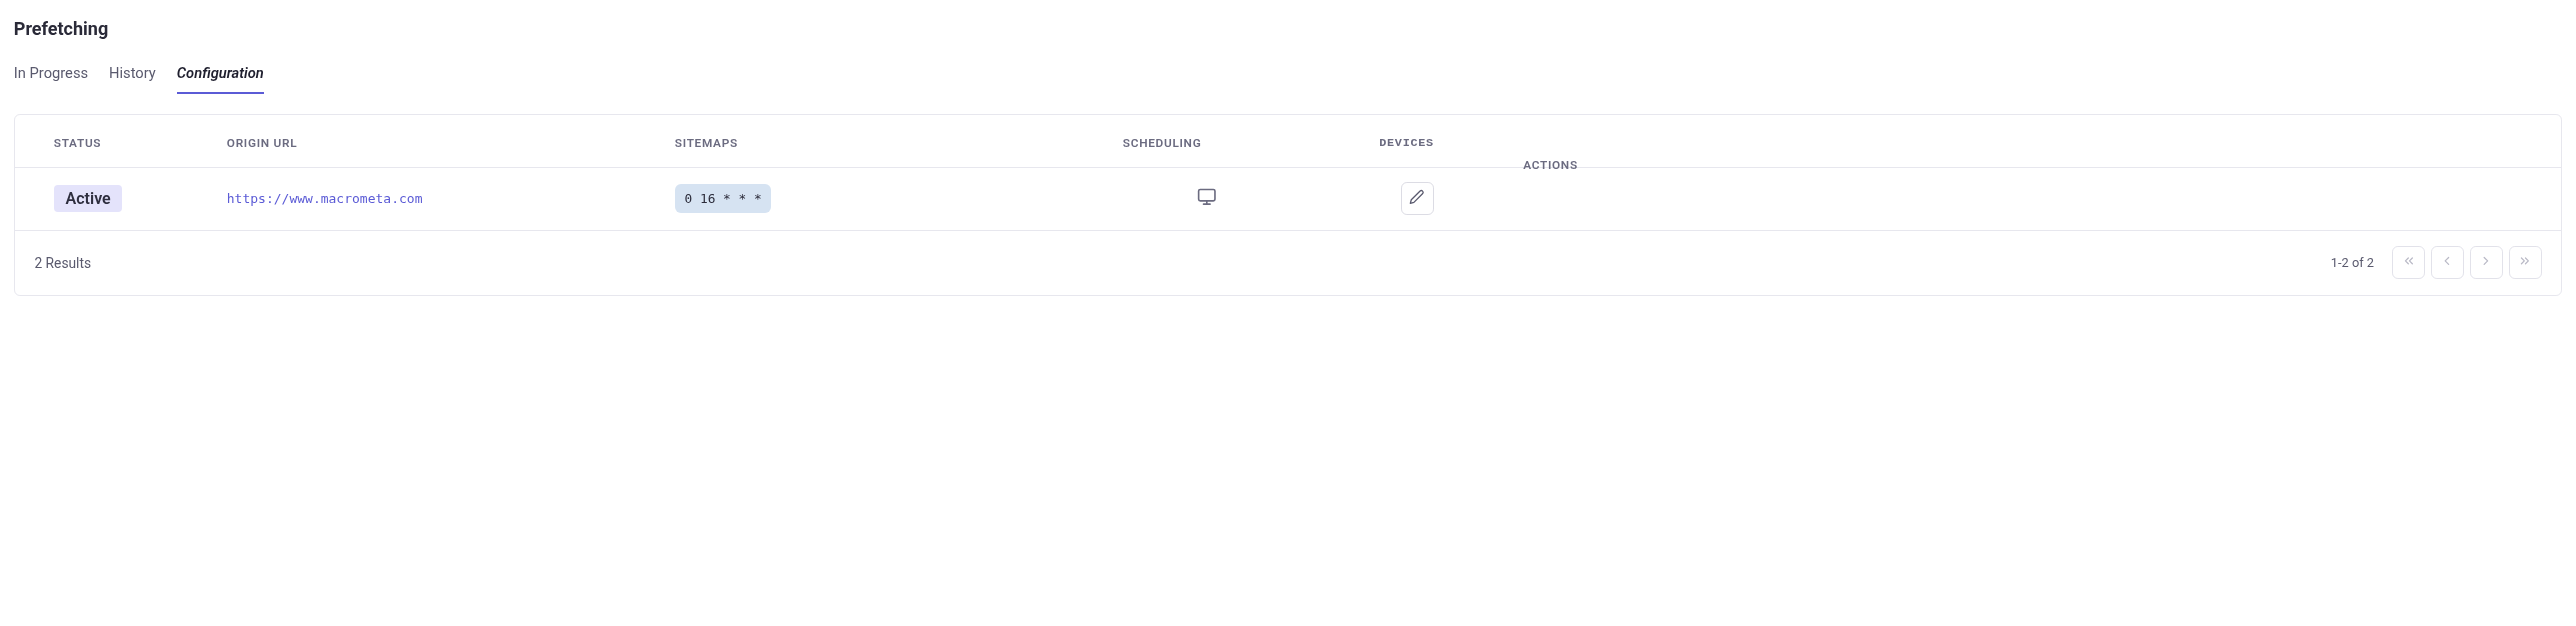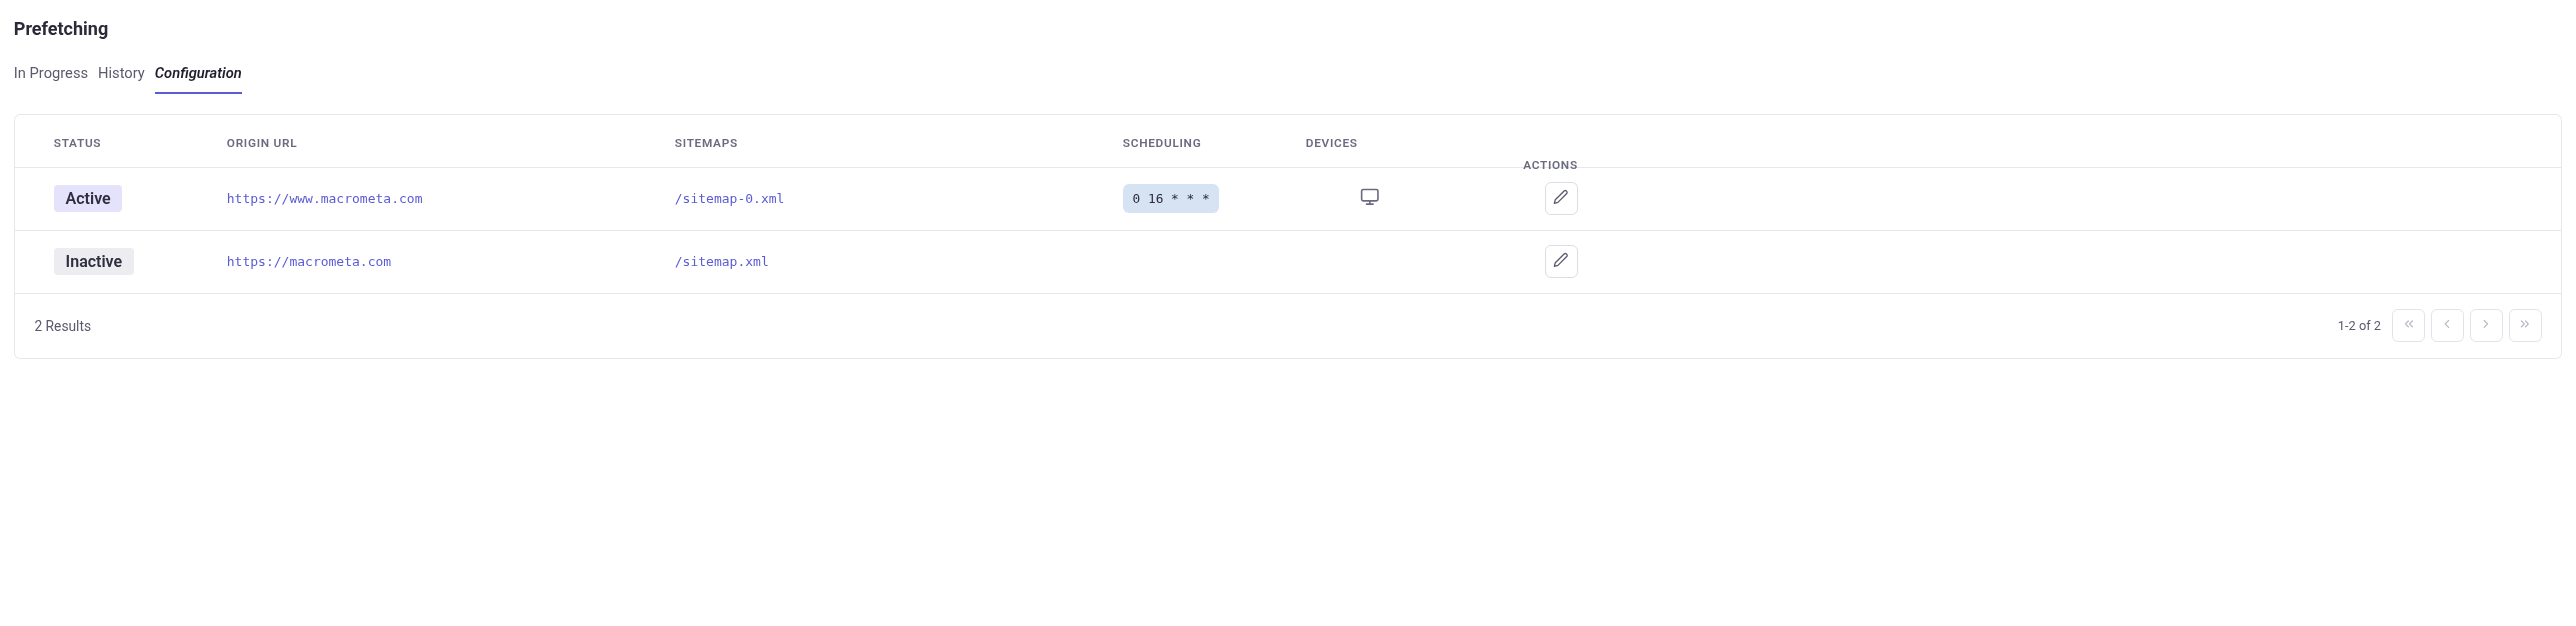--- a/index.html
+++ b/index.html
@@ -1,39 +1,39 @@
 <!DOCTYPE html>
 <html><head>
   <meta charset="utf-8">
   <style>
     * { box-sizing: border-box; margin: 0; padding: 0; }
     body { font-family: -apple-system, BlinkMacSystemFont, "Segoe UI", Roboto, sans-serif; background: #fff; color: #2d2d3a; padding: 17.7px 13.8px; }
     .page-title { font-size: 18px; font-weight: 700; color: #2a2a38; margin-bottom: 21.6px; }
-    .tabs { display: flex; gap: 10px; margin-bottom: 19.6px; }
+    .tabs { display: flex; gap: 21px; margin-bottom: 19.6px; }
     .tab { font-size: 14.7px; color: #5a5a6e; padding: 3.9px 0 9.8px 0; cursor: pointer; border-bottom: 2px solid transparent; }
     .tab.active { color: #1f1f2e; font-weight: 600; border-bottom: 2px solid #5b5bd6; font-style: italic; }
     .panel { border: 1px solid #e7e7ee; border-radius: 5.9px; overflow: hidden; }
     .thead, .trow { display: grid; grid-template-columns: 157px 432px 432px 167px 128px 128px; align-items: center; gap: 16px; padding: 0 39px; }
     .thead { height: 53px; border-bottom: 1px solid #e7e7ee; }
     .th { font-size: 11.8px; font-weight: 600; letter-spacing: 0.06em; color: #6b6b80; text-transform: uppercase; }
-    .th.center { text-align: left; }
+    .th.center { text-align: right; font-family: Liberation Mono, monospace; }
     .th.right { text-align: right; margin-top: 43px; }
     .trow { height: 63px; border-bottom: 1px solid #e7e7ee; }
     .status-badge { display: inline-block; font-size: 16px; font-weight: 600; padding: 3.9px 11.8px; border-radius: 3.9px; }
     .status-active { background: #e4e3fb; color: #2e2e3f; }
     .status-inactive { background: #ececf1; color: #2e2e3f; }
     .mono { font-family: ui-monospace, SFMono-Regular, Menlo, Consolas, monospace; font-size: 13px; color: #5b5bd6; }
     .sched { font-family: ui-monospace, SFMono-Regular, Menlo, Consolas, monospace; font-size: 12.8px; color: #2b2b3a; background: #d6e3f2; padding: 5.9px 9.8px; border-radius: 5.9px; display: inline-block; max-width: 108px; line-height: 1.4; }
     .dev-cell { text-align: center; color: #6b6b80; }
     .actions-cell { text-align: right; }
     .icon-btn { display: inline-flex; align-items: center; justify-content: center; width: 33px; height: 33px; border: 1px solid #dcdce4; border-radius: 5.9px; background: #fff; cursor: pointer; color: #5a5a6e; }
     .icon-btn svg { width: 15.7px; height: 15.7px; }
     .footer { display: flex; align-items: center; justify-content: space-between; padding: 15.7px 19.6px; }
     .footer-left { font-size: 13.8px; color: #5a5a6e; }
-    .footer-right { display: flex; align-items: center; gap: 5px; }
+    .footer-right { display: flex; align-items: center; gap: 12px; }
     .range { font-size: 12.8px; color: #5a5a6e; margin-right: 5.9px; }
     .pager { display: flex; gap: 5.9px; }
     .pg-btn { display: inline-flex; align-items: center; justify-content: center; width: 33px; height: 33px; border: 1px solid #e2e2ea; border-radius: 5.9px; background: #fff; color: #b9b9c6; cursor: pointer; }
     .pg-btn svg { width: 13.8px; height: 13.8px; }
   </style>
 </head>
 <body>
 
 <h1 class="page-title">Prefetching</h1>
 
@@ -51,21 +51,20 @@
     <div class="th">SCHEDULING</div>
     <div class="th center">DEVICES</div>
     <div class="th right">ACTIONS</div>
   </div>
 
   <div class="trow">
     <div>
       <span class="status-badge status-active">Active</span>
     </div>
     <div class="mono">https://www.macrometa.com</div>
-    <div class="mono">/sitemap-0.xml</div>
     <div>
       <span class="sched">0 16 * * *</span>
     </div>
     <div class="dev-cell">
       <span>
         <svg viewBox="0 0 24 24" width="19.6" height="19.6" fill="none" stroke="currentColor" stroke-width="2" stroke-linecap="round" stroke-linejoin="round">
             <rect x="2" y="3" width="20" height="14" rx="2"></rect>
             <line x1="8" y1="21" x2="16" y2="21"></line>
             <line x1="12" y1="17" x2="12" y2="21"></line>
           </svg>
@@ -75,38 +74,20 @@
       <button class="icon-btn">
         <span>
           <svg viewBox="0 0 24 24" fill="none" stroke="currentColor" stroke-width="2" stroke-linecap="round" stroke-linejoin="round">
               <path d="M17 3a2.85 2.85 0 0 1 4 4L7.5 20.5 2 22l1.5-5.5L17 3z"></path>
             </svg>
         </span>
       </button>
     </div>
   </div>
 
-  <div class="trow">
-    <div>
-      <span class="status-badge status-inactive">Inactive</span>
-    </div>
-    <div class="mono">https://macrometa.com</div>
-    <div class="mono">/sitemap.xml</div>
-    <div></div>
-    <div class="dev-cell"></div>
-    <div class="actions-cell">
-      <button class="icon-btn">
-        <span>
-          <svg viewBox="0 0 24 24" fill="none" stroke="currentColor" stroke-width="2" stroke-linecap="round" stroke-linejoin="round">
-              <path d="M17 3a2.85 2.85 0 0 1 4 4L7.5 20.5 2 22l1.5-5.5L17 3z"></path>
-            </svg>
-        </span>
-      </button>
-    </div>
-  </div>
 
   <div class="footer">
     <div class="footer-left">2 Results</div>
     <div class="footer-right">
       <span class="range">1-2 of 2</span>
       <div class="pager">
         <button class="pg-btn">
           <span>
             <svg viewBox="0 0 24 24" fill="none" stroke="currentColor" stroke-width="2.2" stroke-linecap="round" stroke-linejoin="round">
                 <polyline points="11 17 6 12 11 7"></polyline>

